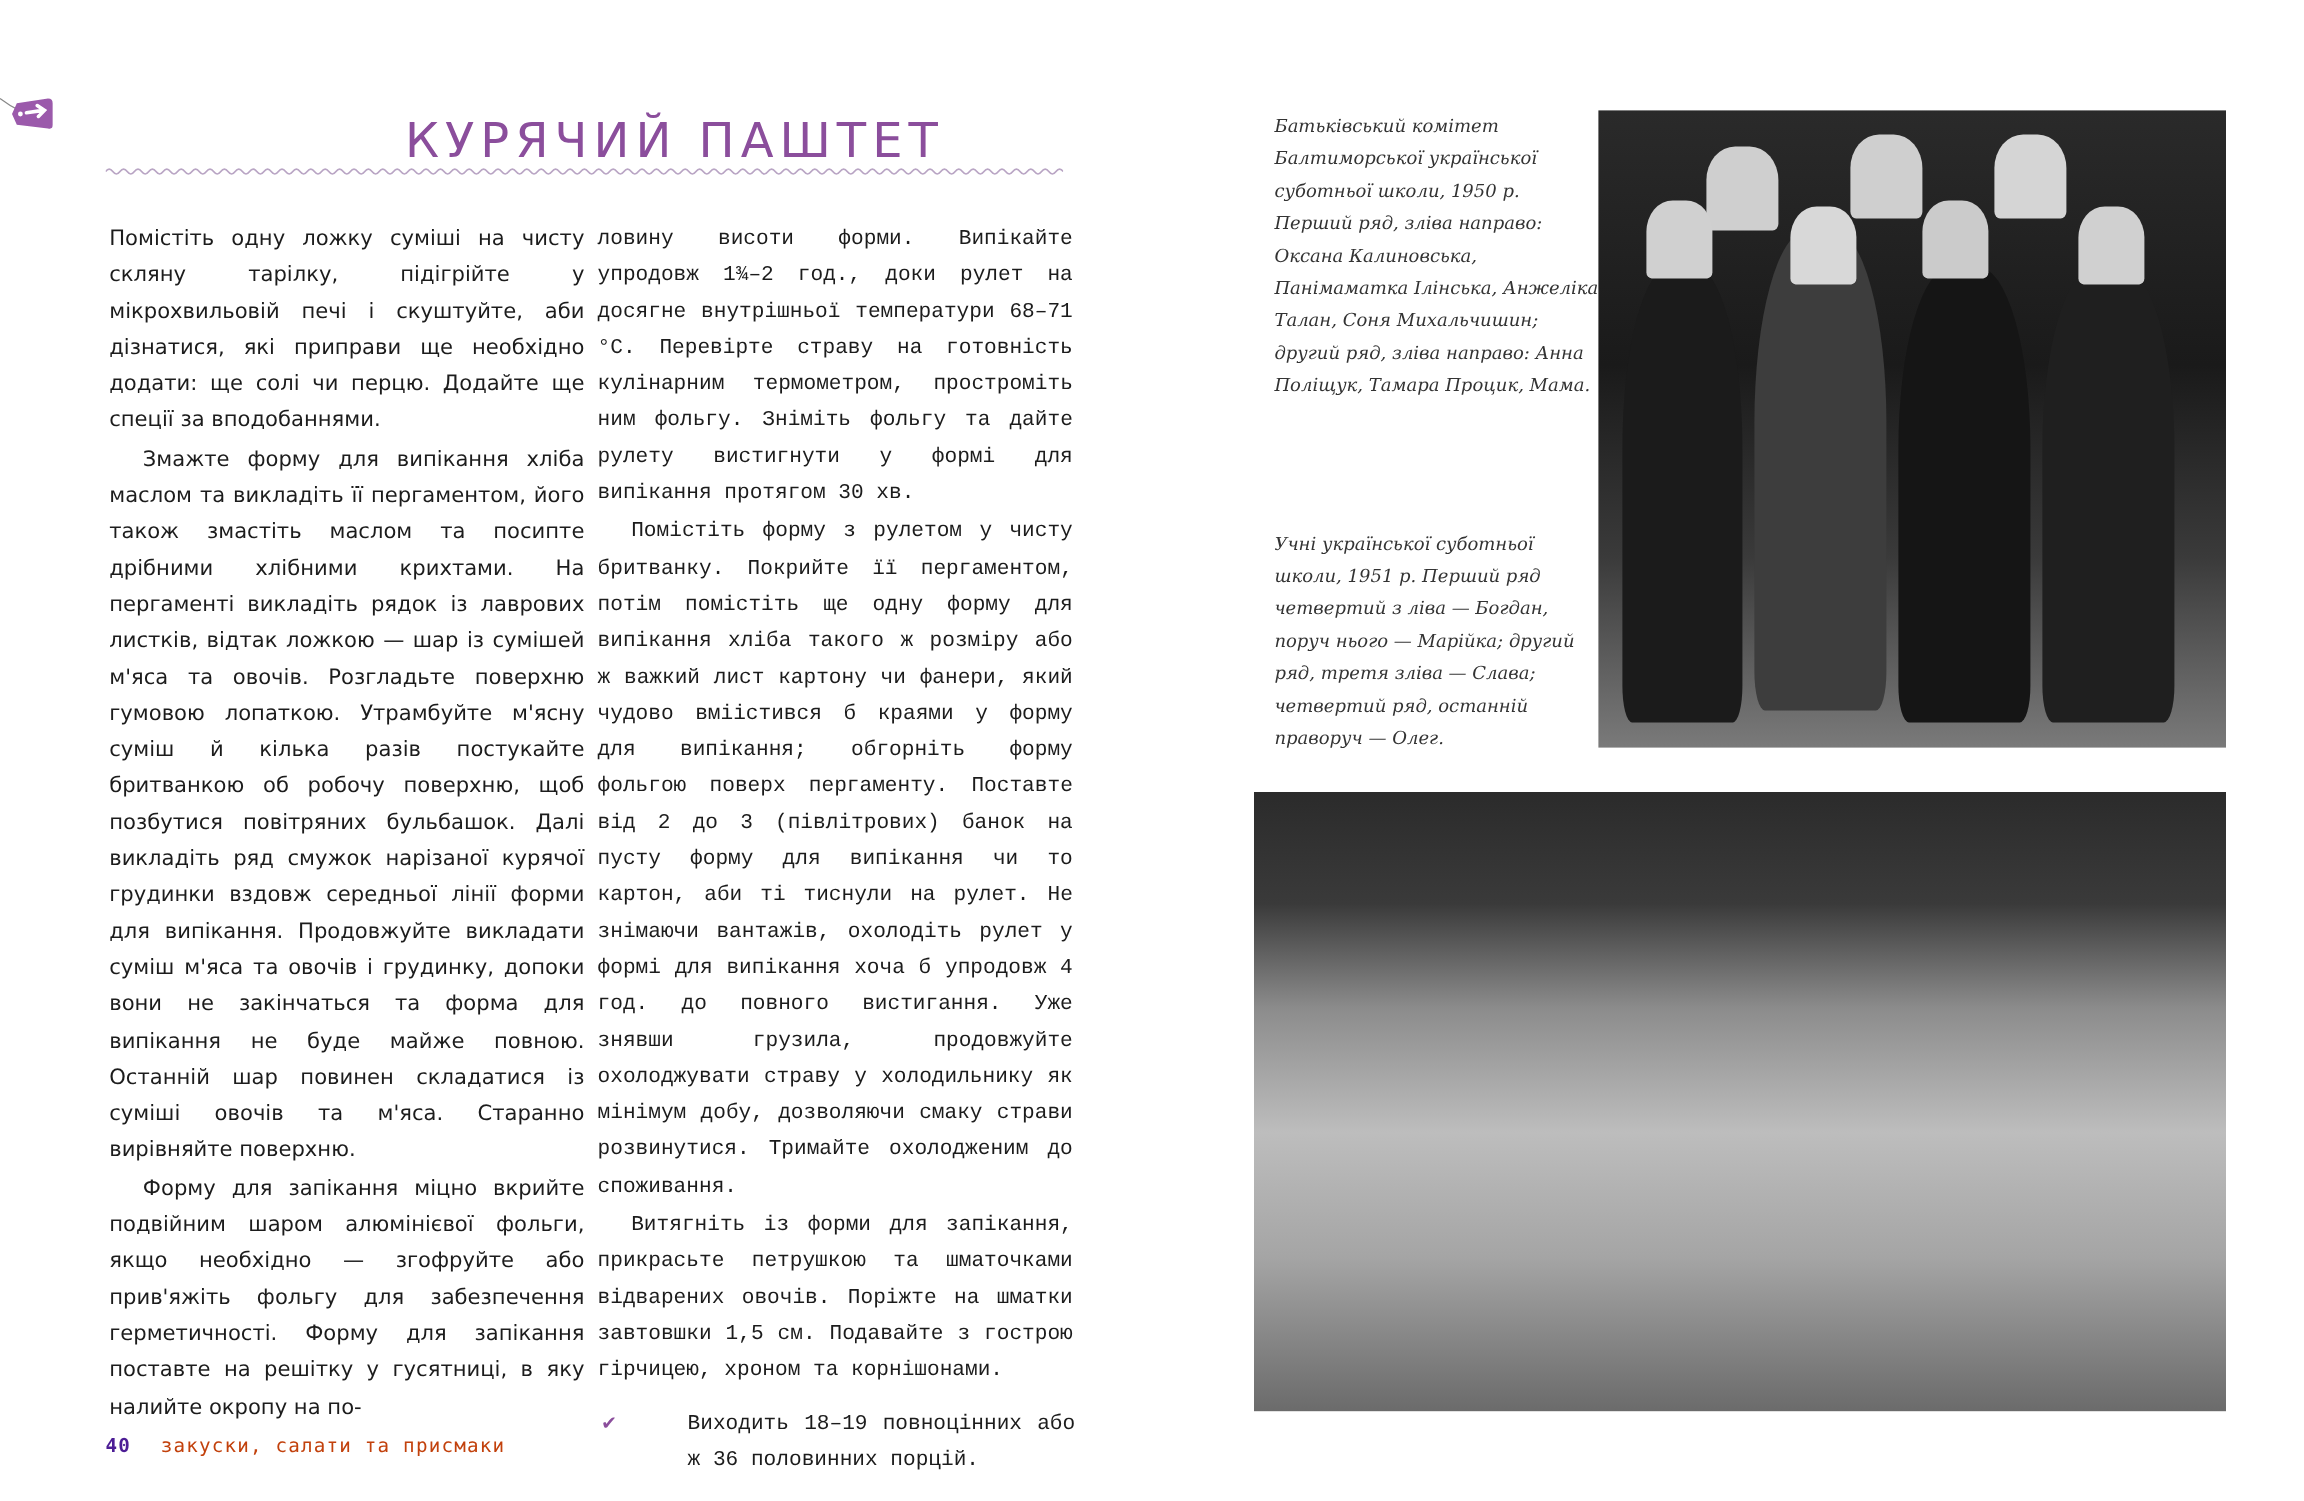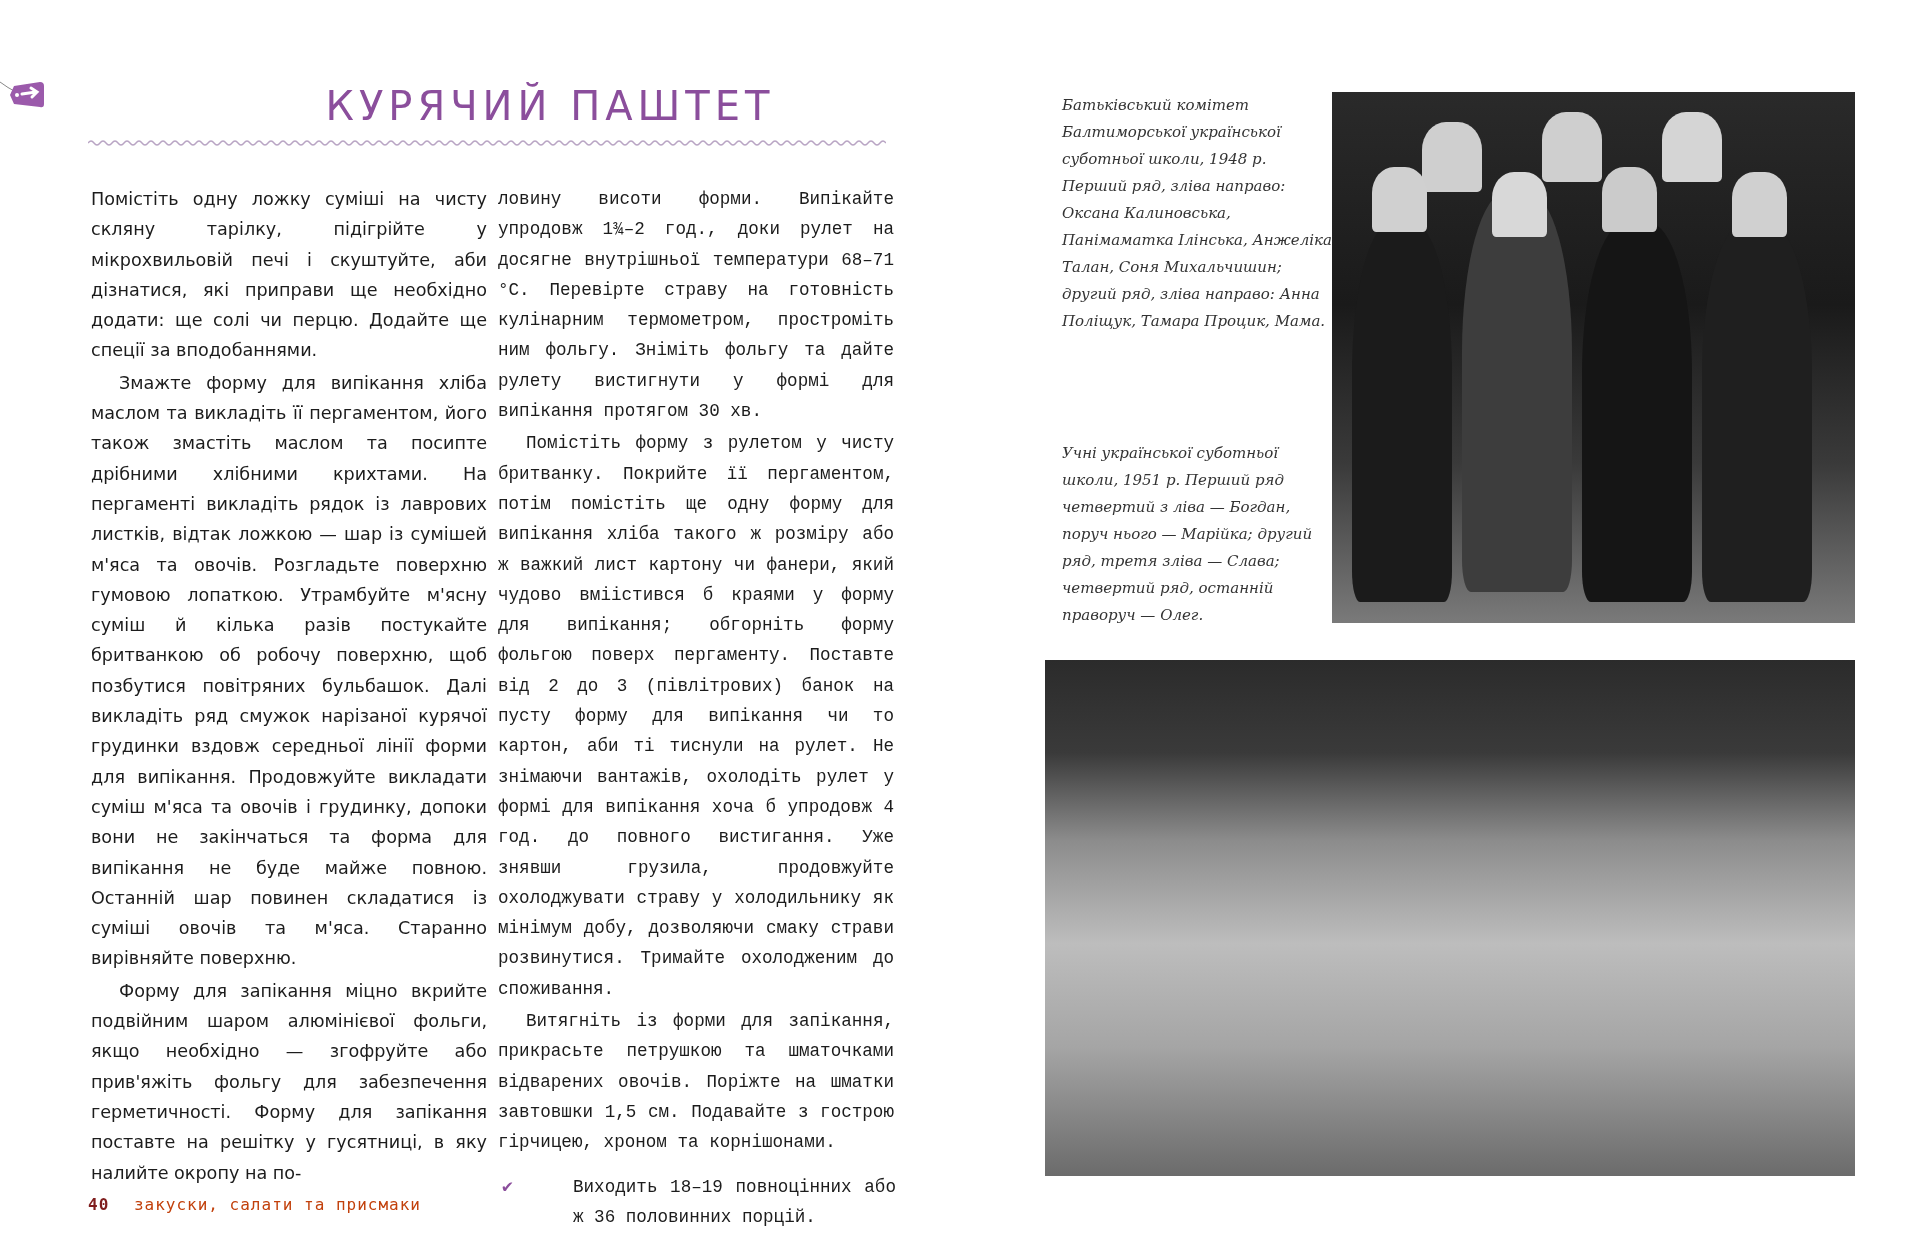--- a/index.html
+++ b/index.html
@@ -4,39 +4,39 @@
 <style>
   html, body { margin: 0; padding: 0; }
   body {
     width: 1920px; height: 1251px; background: #ffffff; position: relative; overflow: hidden;
     font-family: "DejaVu Sans", sans-serif; color: #1c1c1c;
   }
   .tag-icon { position: absolute; left: 0; top: 74px; width: 44px; height: 40px; }
   .title {
     position: absolute; left: 200px; top: 82px; width: 700px; text-align: center;
     font-family: "DejaVu Sans", sans-serif; font-size: 40px; letter-spacing: 5px;
-    color: #8b4e9c; font-weight: normal; margin: 0; line-height: 48px;
+    color: #8b4e9c; font-weight: normal; margin: 12px; line-height: 48px;
   }
   .wavy { position: absolute; left: 88px; top: 138px; width: 798px; height: 10px; }
   .col {
     position: absolute; top: 182px; width: 400px;
     font-size: 17.6px; line-height: 30.3px; text-align: justify; hyphens: manual;
   }
   .col-left { left: 89px; }
   .col-mid { left: 496px; font-family: Liberation Mono, monospace; }
   .col p { margin: 2px; text-indent: 28px; }
   .col p.first { text-indent: 0; }
   .yield { display: flex; margin-top: 14px; text-indent: 0; }
   .yield .check { width: 40px; flex: none; color: #8b4e9c; font-size: 18px; padding-left: 6px; }
   .yield .txt { flex: 1; margin-left: 31px; }
   .footer {
     position: absolute; left: 88px; top: 1195px; font-family: "DejaVu Sans Mono", monospace;
     font-size: 16px; letter-spacing: 1px;
   }
-  .footer .num { color: #7f1d1d; font-weight: bold; margin-right: 14px; text-align: center; }
+  .footer .num { color: #4c1d95; font-weight: bold; margin-right: 14px; text-align: center; }
   .footer .section { color: #c2410c; }
   .caption {
     position: absolute; left: 1062px; width: 270px;
     font-family: "DejaVu Serif", serif; font-style: italic; font-size: 15px; line-height: 27px;
     color: #333;
   }
   .cap1 { top: 92px; }
   .cap2 { top: 440px; }
   .photo {
     position: absolute; overflow: hidden;
@@ -72,21 +72,21 @@
 <div class="col col-mid">
   <p class="first">ловину висоти форми. Випікайте упродовж 1¾–2 год., доки рулет на досягне внутрішньої температури 68–71 °C. Перевірте страву на готовність кулінарним термометром, простроміть ним фольгу. Зніміть фольгу та дайте рулету вистигнути у формі для випікання протягом 30 хв.</p>
   <p>Помістіть форму з рулетом у чисту бритванку. Покрийте її пергаментом, потім помістіть ще одну форму для випікання хліба такого ж розміру або ж важкий лист картону чи фанери, який чудово вміістився б краями у форму для випікання; обгорніть форму фольгою поверх пергаменту. Поставте від 2 до 3 (півлітрових) банок на пусту форму для випікання чи то картон, аби ті тиснули на рулет. Не знімаючи вантажів, охолодіть рулет у формі для випікання хоча б упродовж 4 год. до повного вистигання. Уже знявши грузила, продовжуйте охолоджувати страву у холодильнику як мінімум добу, дозволяючи смаку страви розвинутися. Тримайте охолодженим до споживання.</p>
   <p>Витягніть із форми для запікання, прикрасьте петрушкою та шматочками відварених овочів. Поріжте на шматки завтовшки 1,5 см. Подавайте з гострою гірчицею, хроном та корнішонами.</p>
   <div class="yield">
     <span class="check">✔</span>
     <span class="txt">Виходить 18–19 повноцінних або ж 36 половинних порцій.</span>
   </div>
 </div>
 
-<div class="caption cap1">Батьківський комітет Балтиморської української суботньої школи, 1948 р. Перший ряд, зліва направо: Оксана Калиновська, Панімаматка Ілінська, Анжеліка Талан, Соня Михальчишин; другий ряд, зліва направо: Анна Поліщук, Тамара Процик, Мама.</div>
+<div class="caption cap1">Батьківський комітет Балтиморської української суботньої школи, 1950 р. Перший ряд, зліва направо: Оксана Калиновська, Панімаматка Ілінська, Анжеліка Талан, Соня Михальчишин; другий ряд, зліва направо: Анна Поліщук, Тамара Процик, Мама.</div>
 <div class="caption cap2">Учні української суботньої школи, 1951 р. Перший ряд четвертий з ліва — Богдан, поруч нього — Марійка; другий ряд, третя зліва — Слава; четвертий ряд, останній праворуч — Олег.</div>
 
 <div class="photo photo1" title="black-and-white group photo of seven women in front of a house">
   <div class="figure" style="left:20px;top:130px;width:100px;height:380px;background:#1b1b1b;"></div>
   <div class="figure" style="left:130px;top:100px;width:110px;height:400px;background:#3d3d3d;"></div>
   <div class="figure" style="left:250px;top:130px;width:110px;height:380px;background:#151515;"></div>
   <div class="figure" style="left:370px;top:130px;width:110px;height:380px;background:#1f1f1f;"></div>
   <div class="figure" style="left:90px;top:30px;width:60px;height:70px;background:#cfcfcf;"></div>
   <div class="figure" style="left:210px;top:20px;width:60px;height:70px;background:#cfcfcf;"></div>
   <div class="figure" style="left:330px;top:20px;width:60px;height:70px;background:#d5d5d5;"></div>

